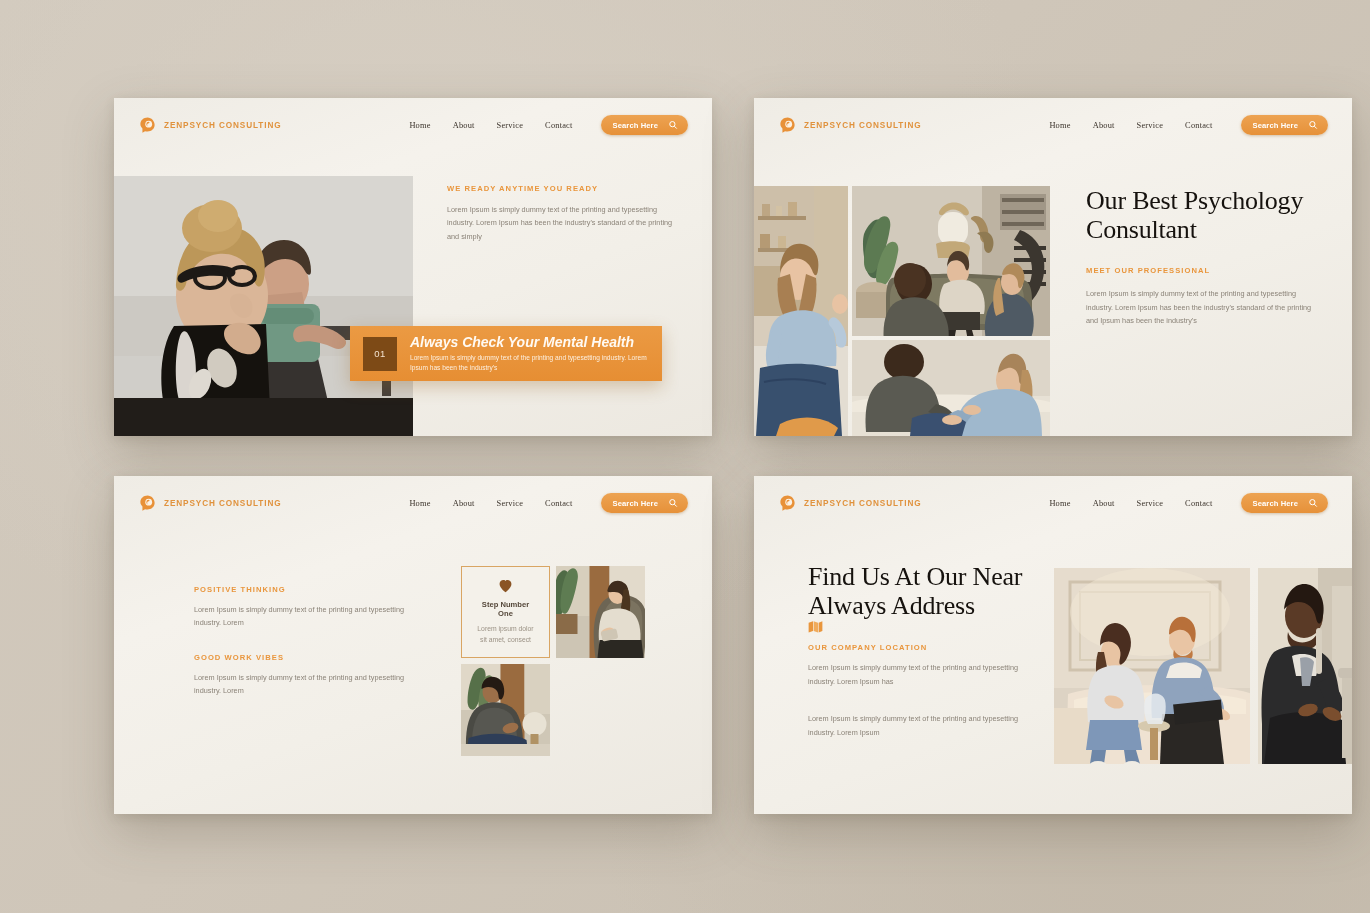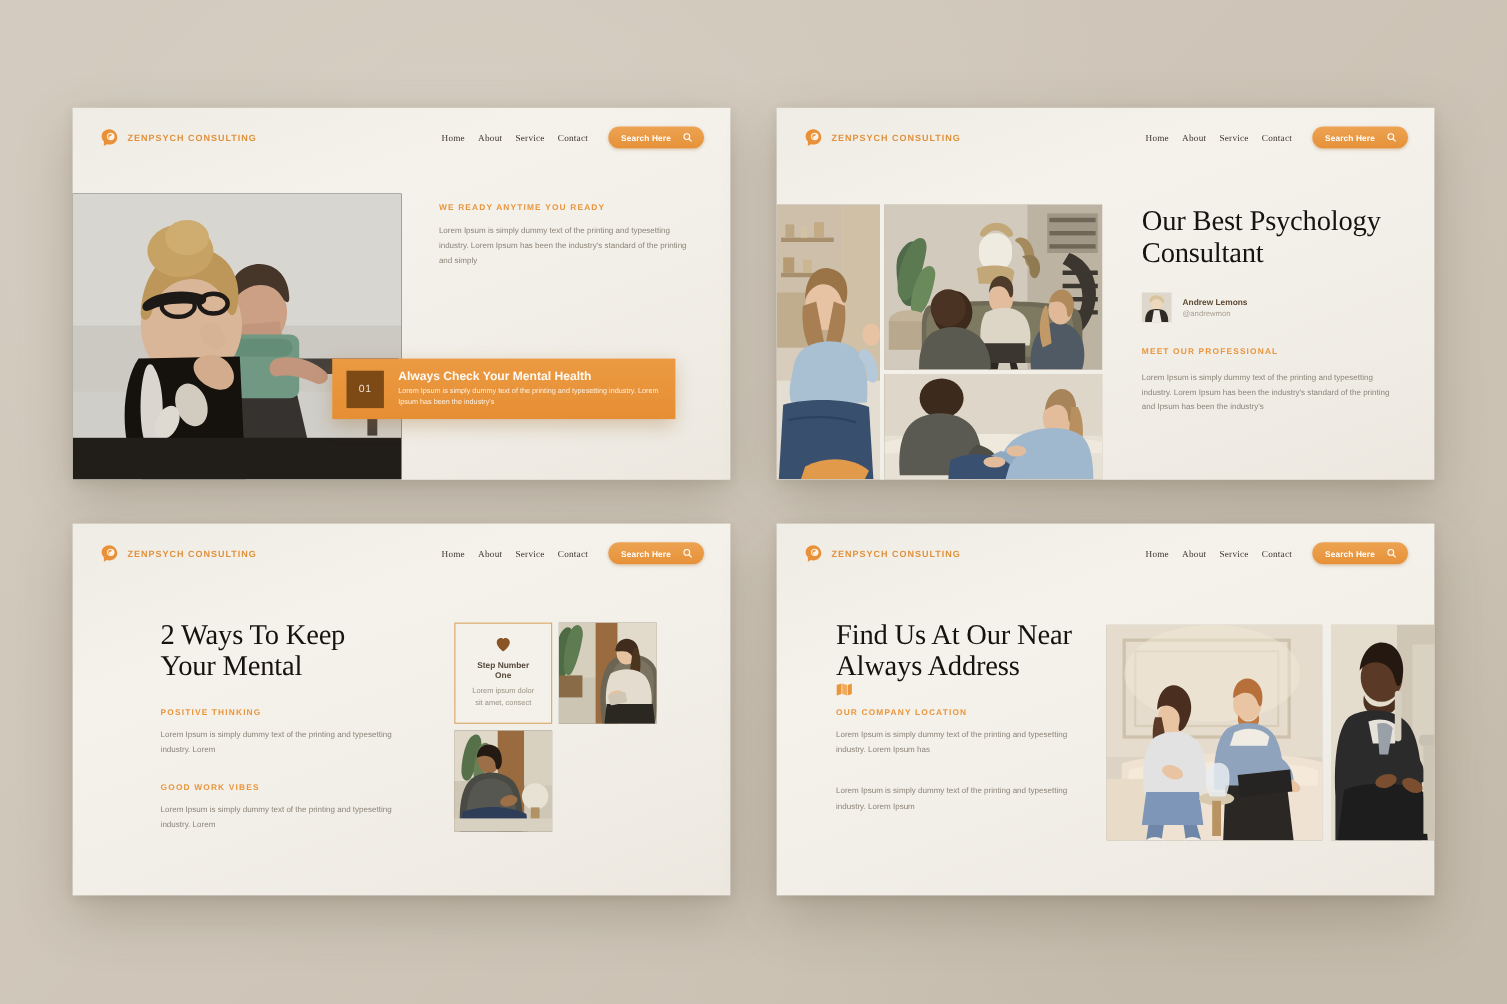--- a/index.html
+++ b/index.html
@@ -9,21 +9,21 @@
     font-family: "Liberation Sans", sans-serif;
   }
   body {
     background:
       radial-gradient(ellipse 900px 700px at 30% 20%, #d6cec2 0%, rgba(214,206,194,0) 70%),
       radial-gradient(ellipse 800px 600px at 85% 90%, #c3b9aa 0%, rgba(195,185,170,0) 70%),
       linear-gradient(135deg, #d2cabe 0%, #cfc6b9 45%, #c8bfb1 100%);
     position: relative;
   }
 
-  .stage { position: absolute; inset: 0; }
+  .stage { position: absolute; inset: 0; margin-left: 48px; }
 
   
   .slide {
     position: absolute;
     background: linear-gradient(160deg, #efece5 0%, #f5f2ec 30%, #f2efe8 60%, #ece8e0 100%);
     box-shadow: 0 18px 46px rgba(80,68,52,.26), 0 3px 10px rgba(80,68,52,.14);
     overflow: hidden;
   }
   .s1 { left: 66px;  top: 98px;  width: 598px; height: 338px; }
   .s2 { left: 706px; top: 98px;  width: 598px; height: 338px; }
@@ -34,21 +34,21 @@
   .hdr {
     position: absolute; left: 0; right: 0; top: 0; height: 54px;
     display: flex; align-items: center; padding: 0 24px;
   }
   .brand { display: flex; align-items: center; gap: 7px; }
   .brand-mark { width: 19px; height: 19px; display: block; flex: 0 0 auto; }
   .brand-text {
     font-size: 8.2px; letter-spacing: .9px; font-weight: 700;
     color: #e0923d;
   }
-  .nav { margin-left: auto; display: flex; align-items: center; gap: 12px; }
+  .nav { margin-left: auto; display: flex; align-items: center; gap: 22px; }
   .nav a {
     font-family: "Liberation Serif", serif;
     font-size: 8.4px; color: #3b332b; text-decoration: none; letter-spacing: .2px;
   }
   .searchbtn {
     display: flex; align-items: center; gap: 10px;
     background: linear-gradient(180deg, #eda352 0%, #e69139 100%);
     border-radius: 12px; padding: 5px 10px 5px 12px;
     border: none; cursor: pointer;
     box-shadow: 0 1px 3px rgba(150,100,40,.35);
@@ -85,21 +85,21 @@
     background: linear-gradient(180deg, #eb9a43 0%, #e68e33 100%);
     display: flex; align-items: center; gap: 13px; padding: 0 13px;
     box-shadow: 0 6px 16px rgba(150,95,30,.3);
   }
   .callout-num {
     width: 34px; height: 34px; flex: 0 0 auto;
     background: #7d4a16; color: #f3e2cf;
     display: flex; align-items: center; justify-content: center;
     font-size: 9.5px; letter-spacing: .5px;
   }
-  .callout-title { font-size: 11px; color: #fffaf3; font-weight: 600; margin-bottom: 3px; }
+  .callout-title { font-size: 14px; color: #fffaf3; font-weight: 600; margin-bottom: 3px; font-style: italic; }
   .callout-body { font-size: 6.6px; line-height: 1.5; color: #fdf0e0; }
 
   
   .s2-collage {
     position: absolute; left: 0; top: 88px; width: 300px; height: 250px;
     display: grid; grid-template-columns: 94px 1fr; grid-template-rows: 150px 1fr;
     gap: 4px; padding-right: 4px;
   }
   .s2-collage .cell { overflow: hidden; background: #b3a796; }
   .s2-collage .c-left  { grid-row: 1 / span 2; }
@@ -345,35 +345,20 @@
           <path d="M106 70c-12 4-22 14-26 26h30c2-10 6-18 12-22z" fill="#8fa9c0"></path>
           <path d="M60 78c20-8 40-6 54 4l-4 14H58z" fill="#3a5070"></path>
           <ellipse cx="120" cy="70" rx="9" ry="5" fill="#e3bd9b"></ellipse>
           <ellipse cx="100" cy="80" rx="10" ry="5" fill="#e3bd9b"></ellipse>
         </svg>
       </div>
     </div>
 
     <div class="s2-right">
       <h1 class="h1 sm">Our Best Psychology Consultant</h1>
-      <div class="person">
-        <div class="avatar">
-          <svg class="scene" viewBox="0 0 27 27" preserveAspectRatio="xMidYMid slice">
-            <rect width="27" height="27" fill="#ded7cb"></rect>
-            <ellipse cx="13.5" cy="9" rx="6" ry="7" fill="#ecd8bd"></ellipse>
-            <path d="M7 7c1-6 11-6 13 0 1 3-1 3-2 1-2-3-7-3-9 0-1 2-2 1-2-1z" fill="#d8c49a"></path>
-            <path d="M5 18c3-4 14-4 17 0 2 3 2 6 2 9H3c0-3 0-6 2-9z" fill="#2f2a24"></path>
-            <path d="M11 16h5l2 11h-9z" fill="#f0ece4"></path>
-          </svg>
-        </div>
-        <div>
-          <div class="person-name">Andrew Lemons</div>
-          <div class="person-handle">@andrewmon</div>
-        </div>
-      </div>
       <div class="eyebrow">MEET OUR PROFESSIONAL</div>
       <p class="body">Lorem Ipsum is simply dummy text of the printing and typesetting industry. Lorem Ipsum has been the industry's standard of the printing and Ipsum has been the industry's</p>
     </div>
   </div>
 
   <div class="slide s3">
     <div class="hdr">
       <div class="brand">
         <span class="brand-mark">
           <svg viewBox="0 0 24 24">
@@ -395,21 +380,20 @@
             <svg viewBox="0 0 24 24" fill="none" stroke="#fff" stroke-width="2.4">
                 <circle cx="10.5" cy="10" r="6.3"></circle>
                 <line x1="15.2" y1="14.8" x2="21" y2="20.6"></line>
               </svg>
           </span>
         </button>
       </nav>
     </div>
 
     <div class="s3-left">
-      <h1 class="h1 sm">2 Ways To Keep Your Mental</h1>
       <div class="eyebrow">POSITIVE THINKING</div>
       <p class="body">Lorem Ipsum is simply dummy text of the printing and typesetting industry. Lorem</p>
       <div class="eyebrow">GOOD WORK VIBES</div>
       <p class="body">Lorem Ipsum is simply dummy text of the printing and typesetting industry. Lorem</p>
     </div>
 
     <div class="s3-grid">
       <div class="stepcard">
         <span class="stepicon">
           <svg viewBox="0 0 24 22">

